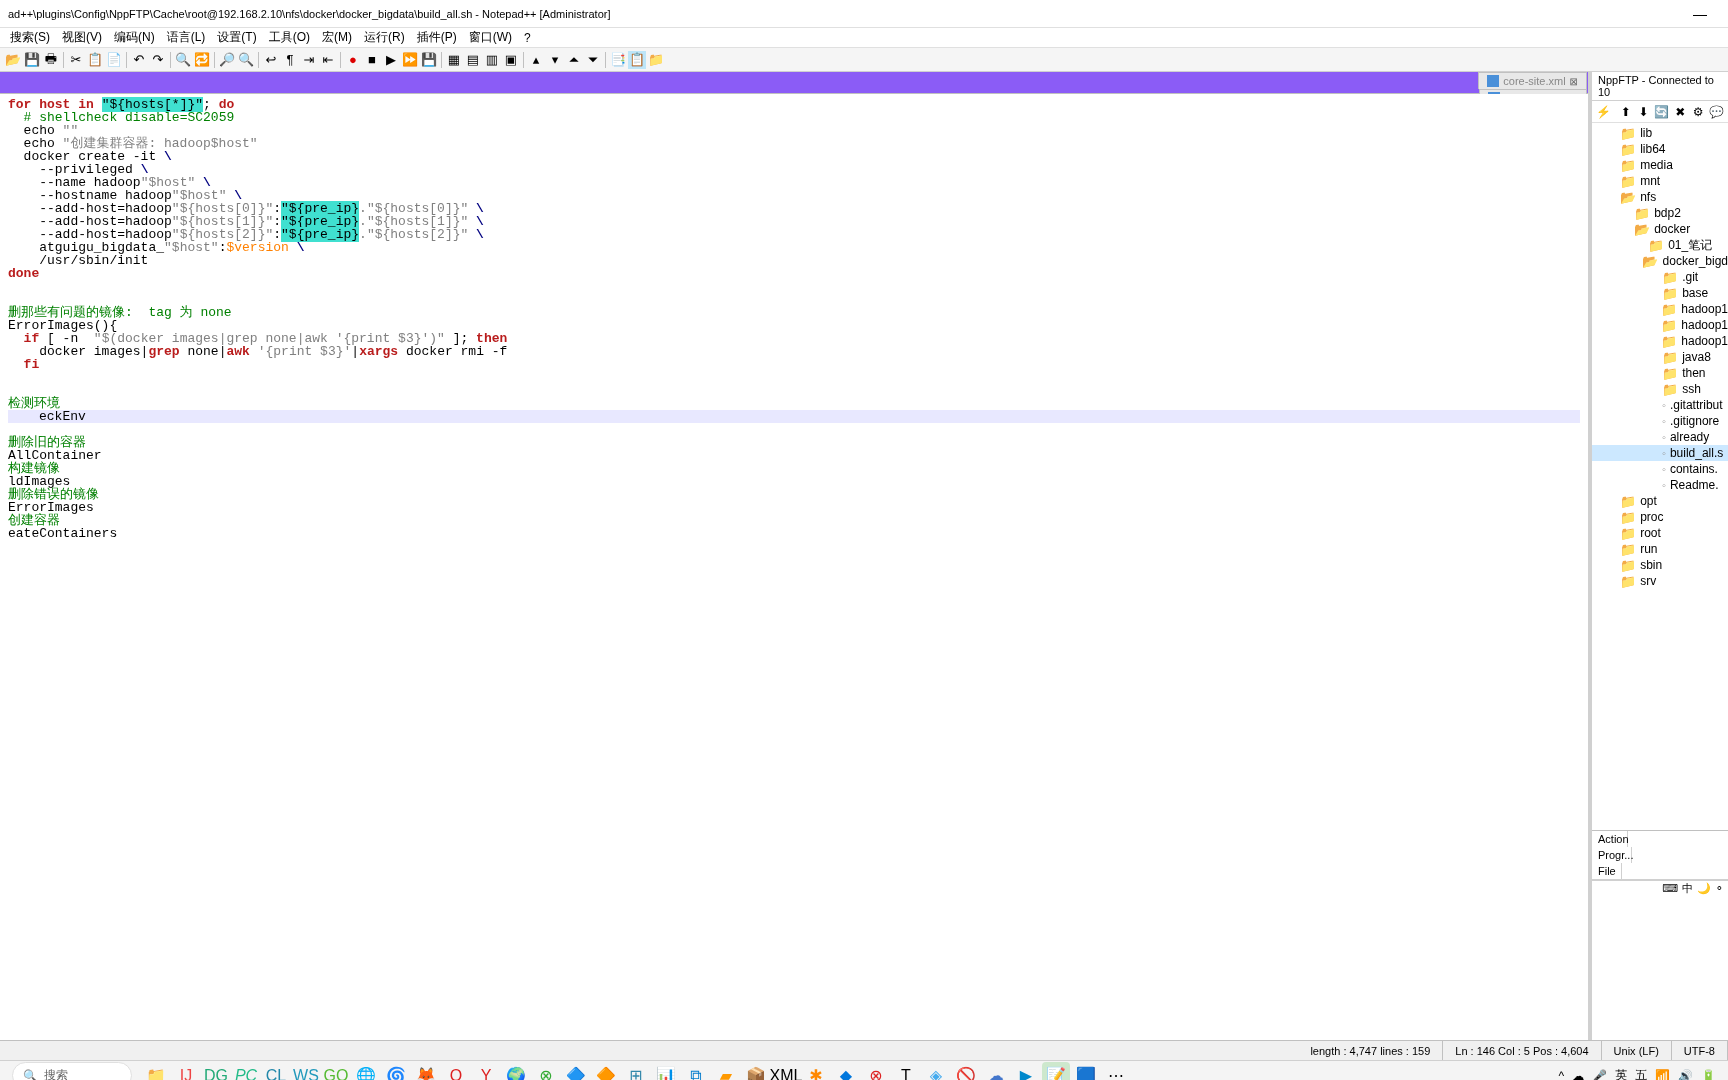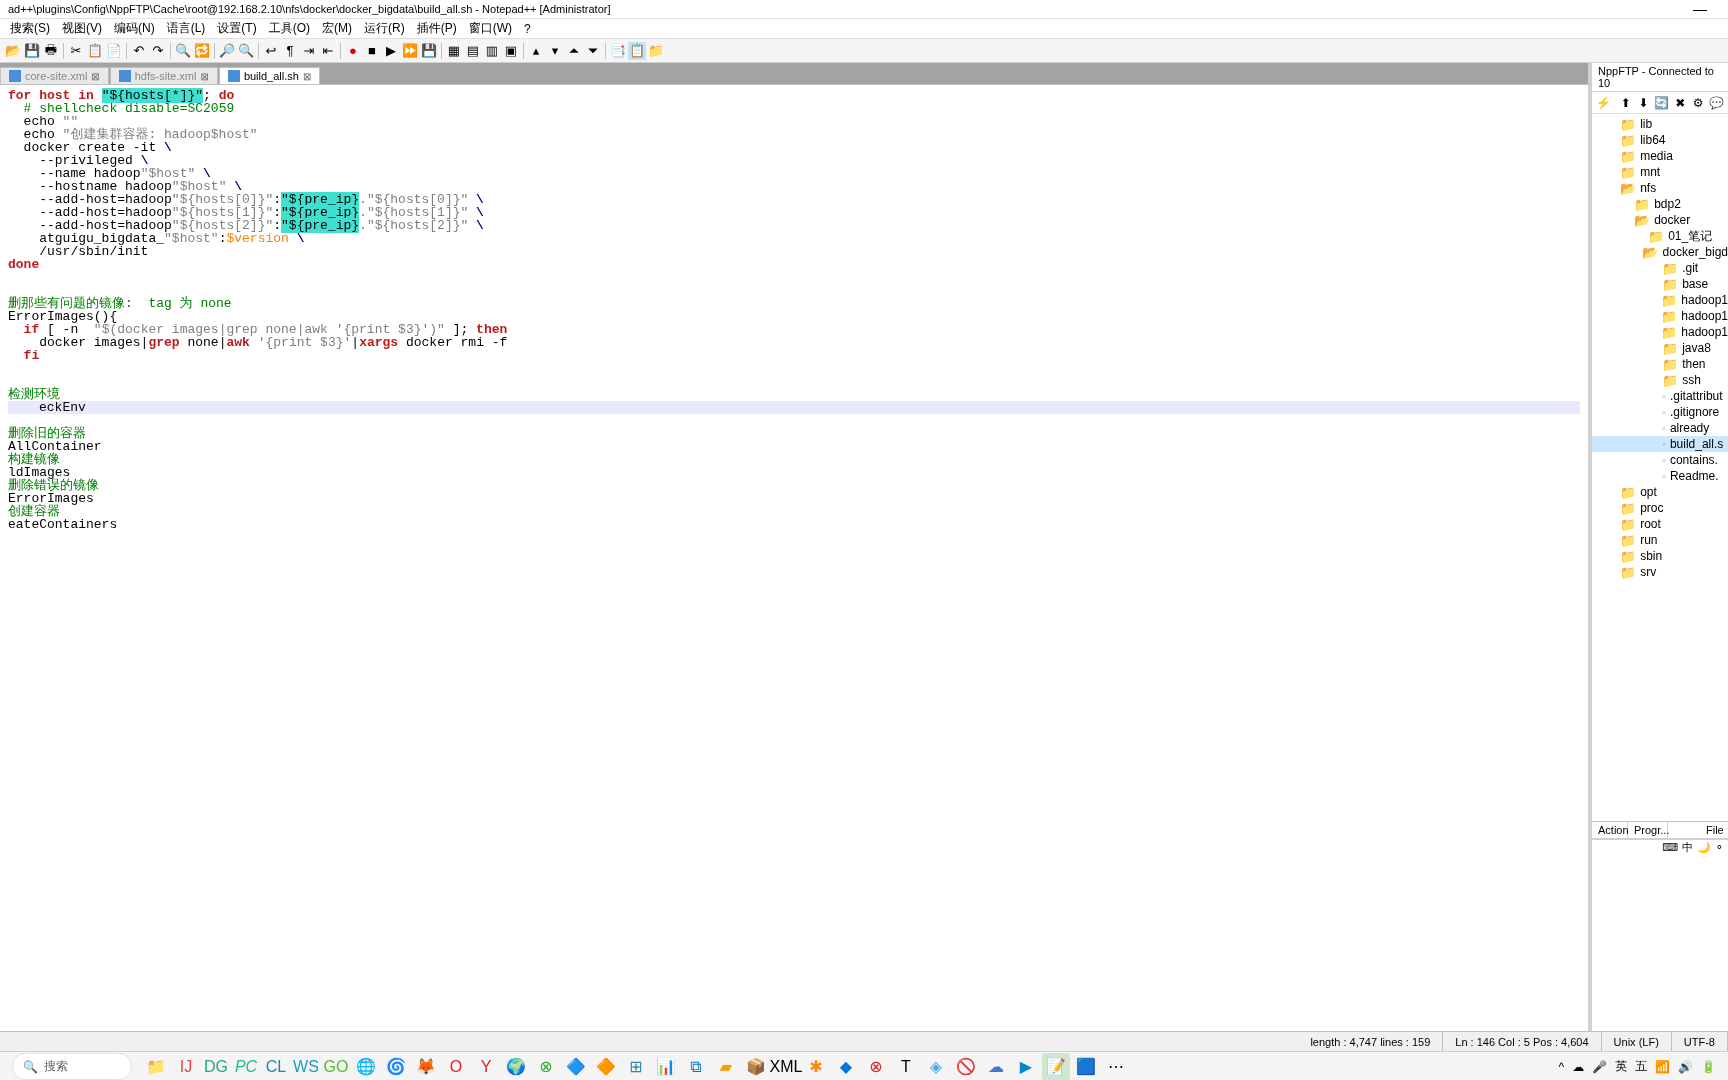--- a/index.html
+++ b/index.html
@@ -1,32 +1,32 @@
 <!DOCTYPE html>
 <html><head>
 <meta charset="utf-8">
 <style>
 * { margin: 0; padding: 0; box-sizing: border-box; }
 body { font-family: "Microsoft YaHei", Tahoma, sans-serif; font-size: 12px; background: #f0f0f0; overflow: hidden; width: 1728px; height: 1080px; }
 
-.title-bar { height: 19px; background: #fff; padding: 2px 8px; font-size: 11px; color: #000; display: flex; align-items: center; border-bottom: 1px solid #e0e0e0; justify-content: flex-end; }
+.title-bar { height: 28px; background: #fff; padding: 2px 8px; font-size: 11px; color: #000; display: flex; align-items: center; border-bottom: 1px solid #e0e0e0; justify-content: flex-end; }
 .title-bar .spacer { flex: 1; }
 .title-bar .win-btn { width: 40px; text-align: center; font-size: 14px; cursor: pointer; }
 
 .menu-bar { height: 20px; background: #fff; display: flex; align-items: center; padding: 0 4px; font-size: 12px; border-bottom: 1px solid #e0e0e0; }
 .menu-bar .menu-item { padding: 2px 6px; cursor: pointer; }
 
 .toolbar { height: 24px; background: #f5f5f5; display: flex; align-items: center; padding: 0 4px; gap: 1px; border-bottom: 1px solid #d0d0d0; }
 .toolbar .tb-btn { width: 18px; height: 18px; display: flex; align-items: center; justify-content: center; cursor: pointer; font-size: 13px; border: 1px solid transparent; }
 .toolbar .sep { width: 1px; height: 16px; background: #c0c0c0; margin: 0 2px; }
 
 .main-area { display: flex; height: calc(100% - 18px - 20px - 24px - 20px - 30px); }
 
 .editor-panel { flex: 1; display: flex; flex-direction: column; background: #fff; }
-.tab-bar { height: 22px; background: #a3a3a3; display: flex; align-items: flex-end; border-bottom: 1px solid #c0c0c0; }
+.tab-bar { height: 22px; background: #8b5cf6; display: flex; align-items: flex-end; border-bottom: 1px solid #c0c0c0; flex-direction: column; }
 .tab { padding: 2px 8px; background: #e0e0e0; border: 1px solid #c0c0c0; border-bottom: none; margin-right: 1px; font-size: 11px; cursor: pointer; display: flex; align-items: center; gap: 4px; }
 .tab.active { background: #fff; }
 .tab.dim { color: #888; background: #e8e8e8; }
 .tab .tab-icon { width: 12px; height: 12px; background: #4a90d9; display: inline-block; }
 .tab .close-x { font-size: 10px; color: #666; }
 
 .code-area { flex: 1; padding: 4px 8px; font-family: Consolas, "Courier New", monospace; font-size: 13px; line-height: 13px; white-space: pre; overflow: auto; background: #fff; position: relative; }
 .code-area .kw { color: #b91c1c; font-weight: bold; }
 .code-area .str { color: #808080; }
 .code-area .cmt { color: #008000; }
@@ -39,21 +39,21 @@
 .ftp-title { padding: 2px 6px; font-size: 11px; border-bottom: 1px solid #d0d0d0; }
 .ftp-toolbar { height: 22px; display: flex; align-items: center; padding: 2px 4px; gap: 4px; border-bottom: 1px solid #e0e0e0; }
 .ftp-toolbar .ftp-btn { width: 16px; height: 16px; display: flex; align-items: center; justify-content: center; font-size: 12px; cursor: pointer; }
 .tree { flex: 1; overflow: auto; font-size: 12px; padding: 2px 0; }
 .tree-node { display: flex; align-items: center; gap: 4px; padding: 0 0 0 4px; height: 16px; cursor: pointer; white-space: nowrap; }
 .tree-node.selected { background: #cce8ff; }
 .tree-node .folder-icon { color: #e8b84a; font-size: 13px; }
 .tree-node .file-icon { color: #999; font-size: 11px; }
 .tree-node .indent { display: inline-block; }
 .log-panel { height: 210px; border-top: 1px solid #c0c0c0; }
-.log-header { display: flex; border-bottom: 1px solid #d0d0d0; font-size: 11px; }
+.log-header { display: flex; border-bottom: 1px solid #d0d0d0; font-size: 11px; flex-direction: column; }
 .log-header .col { padding: 2px 6px; border-right: 1px solid #d0d0d0; }
 .log-footer { height: 16px; border-top: 1px solid #d0d0d0; display:flex; justify-content:flex-end; align-items:center; padding:0 4px; gap:4px; font-size:11px;}
 
 .status-bar { height: 20px; background: #f0f0f0; border-top: 1px solid #c0c0c0; display: flex; align-items: center; font-size: 11px; }
 .status-bar .cell { padding: 0 12px; border-right: 1px solid #c0c0c0; height:100%; display:flex; align-items:center;}
 .status-bar .spacer { flex: 1; }
 
 .taskbar { height: 30px; background: #f4f4f4; border-top: 1px solid #d0d0d0; display: flex; align-items: center; padding: 0 4px; gap: 2px; }
 .taskbar .search-box { display: flex; align-items: center; gap: 6px; padding: 4px 10px; background: #fff; border-radius: 14px; width: 120px; border: 1px solid #e0e0e0; margin: 0 8px; }
 .taskbar .task-icon { width: 28px; height: 28px; display: flex; align-items: center; justify-content: center; font-size: 16px; cursor: pointer; border-radius: 4px; }
@@ -304,21 +304,21 @@
         <div class="tree-node">
           <span class="indent" style="width: 20px;"></span>
           <span class="folder-icon">📁</span>
           <span>srv</span>
         </div>
       </div>
     <div class="log-panel">
       <div class="log-header" id="log-header">
           <span class="col" style="width: 36px;">Action</span>
           <span class="col" style="width: 40px;">Progr...</span>
-          <span class="col" style="width: 30px; margin-left: 32px;">File</span>
+          <span class="col" style="width: 30px;">File</span>
         </div>
       <div style="flex:1"></div>
       <div class="log-footer" id="ftp-ind">
           <span>⌨</span>
           <span>中</span>
           <span>🌙</span>
           <span>⚬</span>
         </div>
     </div>
   </div>

